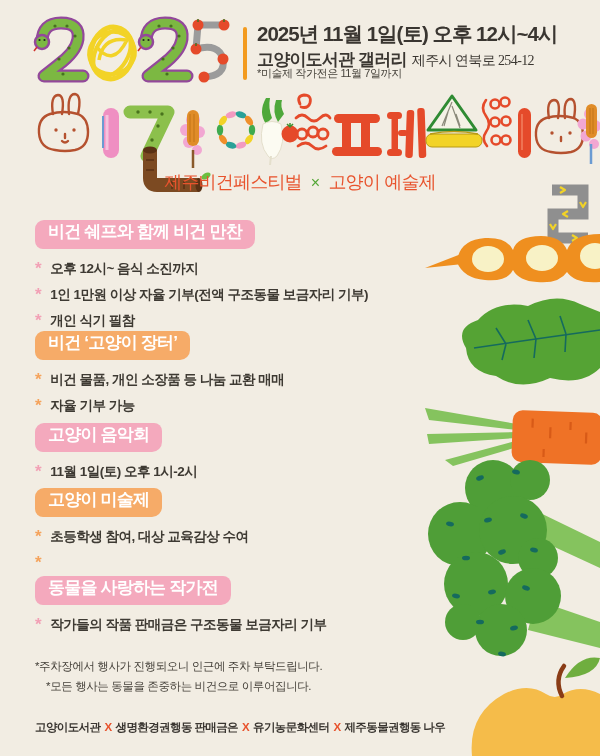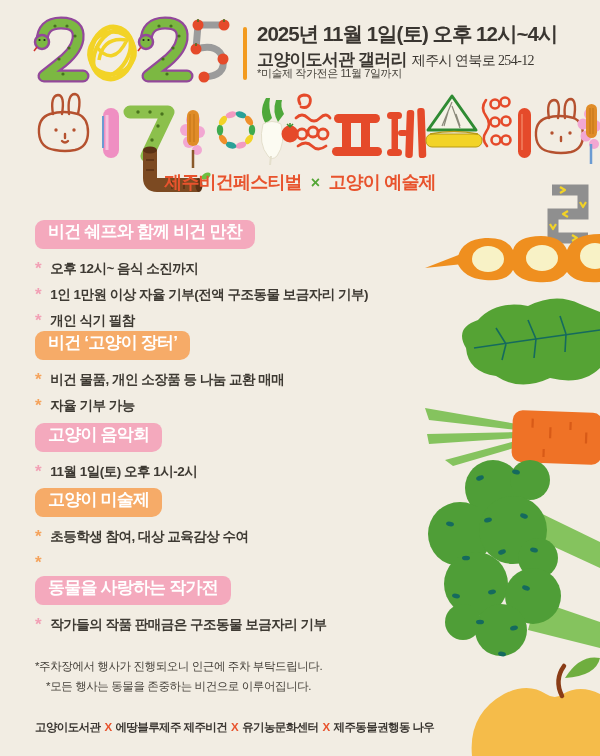--- a/index.html
+++ b/index.html
@@ -12,21 +12,21 @@
   
   .year-art{left:33px;top:16px;}
   .hdr-divider{left:243px;top:27px;width:4px;height:53px;background:#f39b1f;border-radius:2px;}
   .hdr-text{left:257px;top:24px;line-height:1;}
   .hl1{font-size:20.5px;font-weight:bold;letter-spacing:-1px;color:#3a3631;}
   .hl2{margin-top:6px;font-size:17px;font-weight:bold;letter-spacing:-0.8px;color:#3a3631;}
   .hl2 .addr{font-size:14px;font-weight:normal;margin-left:5px;letter-spacing:-0.6px;font-family:Liberation Serif, serif;}
   .hnote{margin-top:0;font-size:11px;letter-spacing:-0.4px;color:#46423b;}
   
   .title-art{left:0;top:88px;}
-  .subtitle{left:0;right:0;top:170px;text-align:center;font-size:18px;font-weight:bold;color:#e8532d;letter-spacing:-0.8px;}
+  .subtitle{left:0;right:0;top:170px;text-align:center;font-size:18px;font-weight:normal;color:#e8532d;letter-spacing:-0.8px;}
   .subtitle .sx{color:#53a635;margin:0 9px;font-size:16px;}
   
   .section{left:35px;z-index:2;}
   .badge{display:inline-block;padding:0 13px 6px;border-radius:9px 8px 10px 8px;color:#fff;font-weight:bold;font-size:17px;letter-spacing:-0.8px;}
   .s-pink .badge{background:#f4a9bd;}
   .s-orange .badge{background:#f6ab68;}
   .items{list-style:none;margin:9px 0 0;padding:0;}
   .items li{display:flex;align-items:baseline;gap:9px;height:26px;font-size:13.5px;font-weight:bold;letter-spacing:-0.5px;color:#3e3a33;}
   .mark{font-size:17px;font-weight:bold;transform:translateY(1px);}
   .s-pink .mark{color:#f2a0b5;}
@@ -390,16 +390,16 @@
         </li>
     </ul>
   </div>
 
   <div class="abs footnotes">
     <p>*주차장에서 행사가 진행되오니 인근에 주차 부탁드립니다.</p>
     <p>*모든 행사는 동물을 존중하는 비건으로 이루어집니다.</p>
   </div>
 
   <div class="abs organizers">
-    <span>고양이도서관</span><span class="orgx">X</span><span>에땅블루제주 제주비건</span><span class="orgx">X</span><span>유기농문화센터</span><span class="orgx">X</span><span>제주동물권행동 나우</span>
+    <span>고양이도서관</span><span class="orgx">X</span><span>생명환경권행동 판매금은</span><span class="orgx">X</span><span>유기농문화센터</span><span class="orgx">X</span><span>제주동물권행동 나우</span>
   </div>
 
 </div>
 
 </body></html>

